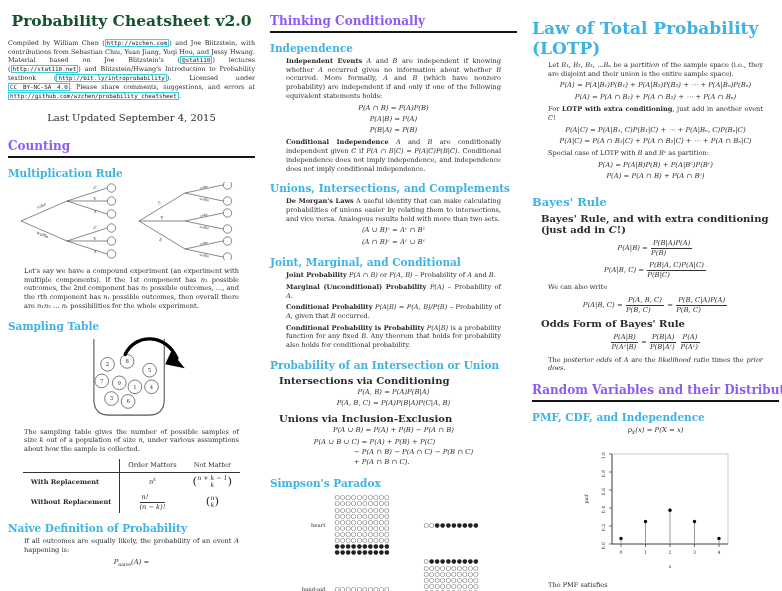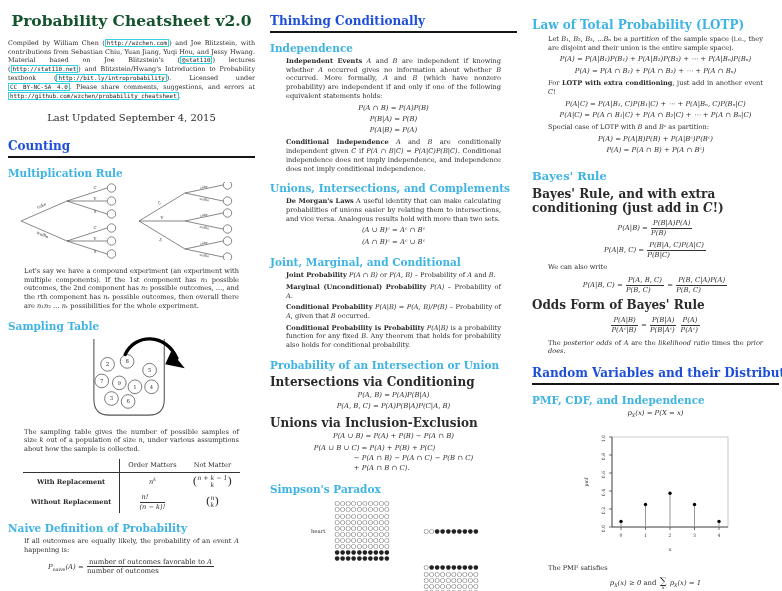--- a/index.html
+++ b/index.html
@@ -3,46 +3,46 @@
 <meta charset="utf-8">
 <style>
   html,body{margin:0;padding:0;background:#fff;}
   body{width:782px;height:591px;overflow:hidden;font-family:"DejaVu Serif",serif;color:#2b2b2b;}
   .page{display:flex;gap:15px;padding:4px 8px 0;}
   .col{width:247px;flex:0 0 247px;}
   .title{font-size:15.5px;color:#14532d;font-weight:bold;text-align:center;margin:7px 0 9px;}
   .intro{font-size:6.4px;text-align:justify;line-height:1.34;margin:0 0 4px;}
   .lnk{font-family:"DejaVu Sans Mono",monospace;font-size:5.9px;border:1px solid #35d2e2;padding:0 1px;white-space:nowrap;color:#222;}
   .updated{text-align:center;font-size:10px;margin:11px 0 16px;}
-  .section{font-size:12px;font-weight:bold;color:#1d4ed8;margin:10px 0 0;white-space:nowrap;}
+  .section{font-size:12px;font-weight:bold;color:#8b5cf6;margin:10px 0 0;white-space:nowrap;}
   .section-rule{height:0;border-top:2.4px solid #151515;margin:3px 0 7px;}
   .subsection{font-size:10.5px;font-weight:bold;color:#3eb3e4;margin:9px 0 3px;}
   p.body{font-size:6.6px;margin:3px 16px;text-align:justify;line-height:1.32;}
-  .minihead{font-size:12px;font-weight:bold;margin:4px 0 2px;}
+  .minihead{font-size:10px;font-weight:bold;margin:4px 9px 2px;}
   .eq{font-size:6.9px;font-style:italic;text-align:center;margin:1.5px 0;line-height:1.4;}
   .eqg{text-align:center;margin:2px 0;}
   .eqg .inner{display:inline-block;text-align:left;}
   .eqline{font-size:6.9px;font-style:italic;line-height:1.45;}
   .ind{padding-left:40px;}
   .rm{font-style:normal;}
   sub,sup{font-size:0.68em;}
   .fr{display:inline-flex;flex-direction:column;vertical-align:middle;text-align:left;line-height:1.25;margin:0 1px;}
   .fr>span:first-child{border-bottom:0.7px solid #333;padding:0 2px;}
   .bn{display:inline-flex;align-items:center;vertical-align:middle;line-height:1;}
   .bn .bp{font-size:1.8em;font-style:normal;font-weight:400;}
   .bn .bs{display:inline-flex;flex-direction:column;align-items:center;line-height:1.05;font-size:0.95em;}
   .sm{display:inline-flex;flex-direction:column;align-items:center;vertical-align:middle;line-height:1;margin:0 1px;}
   .sm .s1{font-size:9.5px;font-style:normal;}
   .sm .s2{font-size:5px;margin-top:-0.5px;}
   .stable{margin:5px auto 2px;border-collapse:collapse;font-size:6.6px;}
   .stable th,.stable td{padding:2.5px 8px;}
   .stable thead th{border-bottom:0.8px solid #333;font-weight:normal;}
   .stable .vline{border-left:0.8px solid #333;}
   .stable td{text-align:center;font-style:italic;}
-  .stable td.rowlab{font-weight:bold;text-align:center;font-style:normal;}
+  .stable td.rowlab{font-weight:bold;text-align:left;font-style:normal;}
   .fig{text-align:center;margin:3px 0;}
   .dots div{font-family:"DejaVu Sans",sans-serif;font-size:6px;line-height:1.02;letter-spacing:0.3px;white-space:pre;color:#222;}
   .simpson{margin:5px 0 2px;}
   .srow{display:flex;align-items:center;justify-content:center;gap:9px;margin:3px 0;}
   .slabel{width:42px;text-align:right;font-size:5.4px;color:#333;}
   .sgrid{width:80px;text-align:left;}
   svg text{font-family:"DejaVu Serif",serif;}
 </style>
 </head>
 <body>
@@ -172,35 +172,32 @@
                   <span>k</span>
                 </span>
                 <span class="bp">)</span>
               </span></td>
         </tr>
       </tbody>
     </table>
 
     <div class="subsection">Naive Definition of Probability</div>
     <p class="body">If all outcomes are equally likely, the probability of an event <i>A</i> happening is:</p>
-    <div class="eq">P<sub><span class="rm">naive</span></sub>(A) = <span class="fr">
-          <span class="rm">number of outcomes favorable to <i>A</i></span>
-          <span class="rm">number of outcomes</span>
-        </span></div>
+    <div class="eq">P<sub><span class="rm">naive</span></sub>(A) = </div>
   </div>
 
   <div class="col">
     <div class="section">Thinking Conditionally</div>
     <div class="section-rule"></div>
 
     <div class="subsection">Independence</div>
     <p class="body"><b>Independent Events</b> <i>A</i> and <i>B</i> are independent if knowing whether <i>A</i> occurred gives no information about whether <i>B</i> occurred. More formally, <i>A</i> and <i>B</i> (which have nonzero probability) are independent if and only if one of the following equivalent statements holds:</p>
     <div class="eq">P(A ∩ B) = P(A)P(B)</div>
+    <div class="eq">P(A|B) = P(A)</div>
     <div class="eq">P(B|A) = P(B)</div>
-    <div class="eq">P(A|B) = P(A)</div>
     <p class="body"><b>Conditional Independence</b> <i>A</i> and <i>B</i> are conditionally independent given <i>C</i> if <i>P(A ∩ B|C) = P(A|C)P(B|C)</i>. Conditional independence does not imply independence, and independence does not imply conditional independence.</p>
 
     <div class="subsection">Unions, Intersections, and Complements</div>
     <p class="body"><b>De Morgan's Laws</b> A useful identity that can make calculating probabilities of unions easier by relating them to intersections, and vice versa. Analogous results hold with more than two sets.</p>
     <div class="eq">(A ∪ B)ᶜ = Aᶜ ∩ Bᶜ</div>
     <div class="eq">(A ∩ B)ᶜ = Aᶜ ∪ Bᶜ</div>
 
     <div class="subsection">Joint, Marginal, and Conditional</div>
     <p class="body"><b>Joint Probability</b> <i>P(A ∩ B)</i> or <i>P(A, B)</i> – Probability of <i>A</i> and <i>B</i>.</p>
     <p class="body"><b>Marginal (Unconditional) Probability</b> <i>P(A)</i> – Probability of <i>A</i>.</p>
@@ -258,21 +255,21 @@
             <div>○○○○○○○○○○</div>
             <div>○○○○○○○○○○</div>
           </div>
       </div>
 
     </div>
 
   </div>
 
   <div class="col">
-    <div class="subsection" style="margin-top:14px;font-size:12px">Law of Total Probability (LOTP)</div>
+    <div class="subsection" style="margin-top:14px;font-size:17px">Law of Total Probability (LOTP)</div>
     <p class="body">Let <i>B</i>₁, <i>B</i>₂, <i>B</i>₃, ...<i>B</i>ₙ be a <i>partition</i> of the sample space (i.e., they are disjoint and their union is the entire sample space).</p>
     <div class="eq">P(A) = P(A|B₁)P(B₁) + P(A|B₂)P(B₂) + ⋯ + P(A|Bₙ)P(Bₙ)</div>
     <div class="eq">P(A) = P(A ∩ B₁) + P(A ∩ B₂) + ⋯ + P(A ∩ Bₙ)</div>
     <p class="body">For <b>LOTP with extra conditioning</b>, just add in another event <i>C</i>!</p>
     <div class="eq">P(A|C) = P(A|B₁, C)P(B₁|C) + ⋯ + P(A|Bₙ, C)P(Bₙ|C)</div>
     <div class="eq">P(A|C) = P(A ∩ B₁|C) + P(A ∩ B₂|C) + ⋯ + P(A ∩ Bₙ|C)</div>
     <p class="body">Special case of LOTP with <i>B</i> and <i>B</i>ᶜ as partition:</p>
     <div class="eq">P(A) = P(A|B)P(B) + P(A|Bᶜ)P(Bᶜ)</div>
     <div class="eq">P(A) = P(A ∩ B) + P(A ∩ Bᶜ)</div>
 

